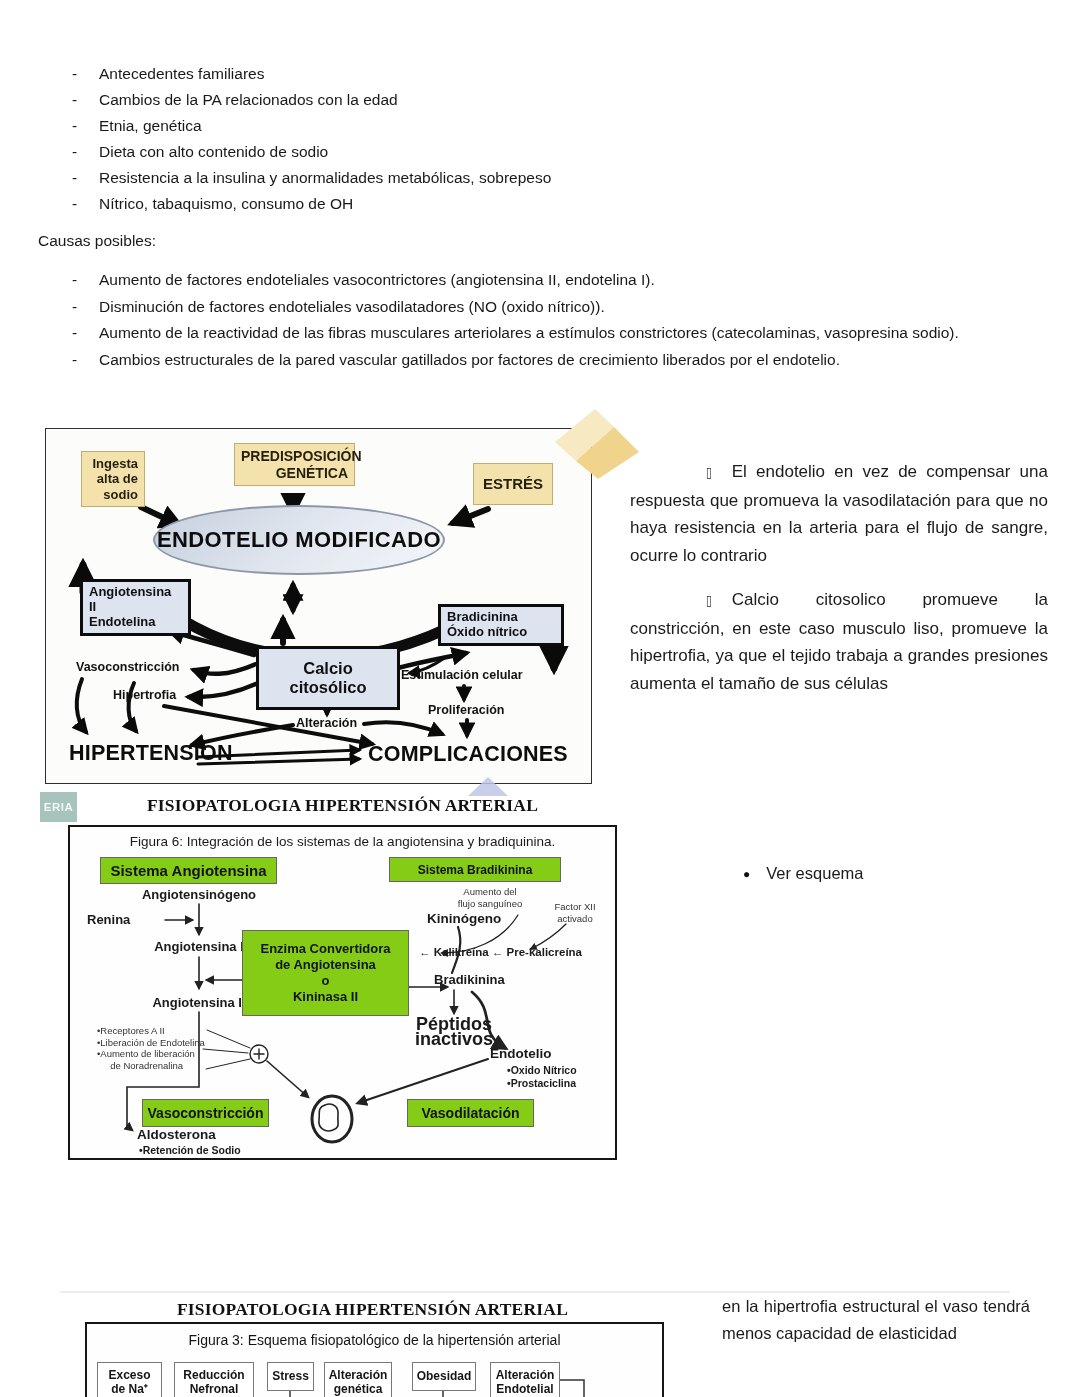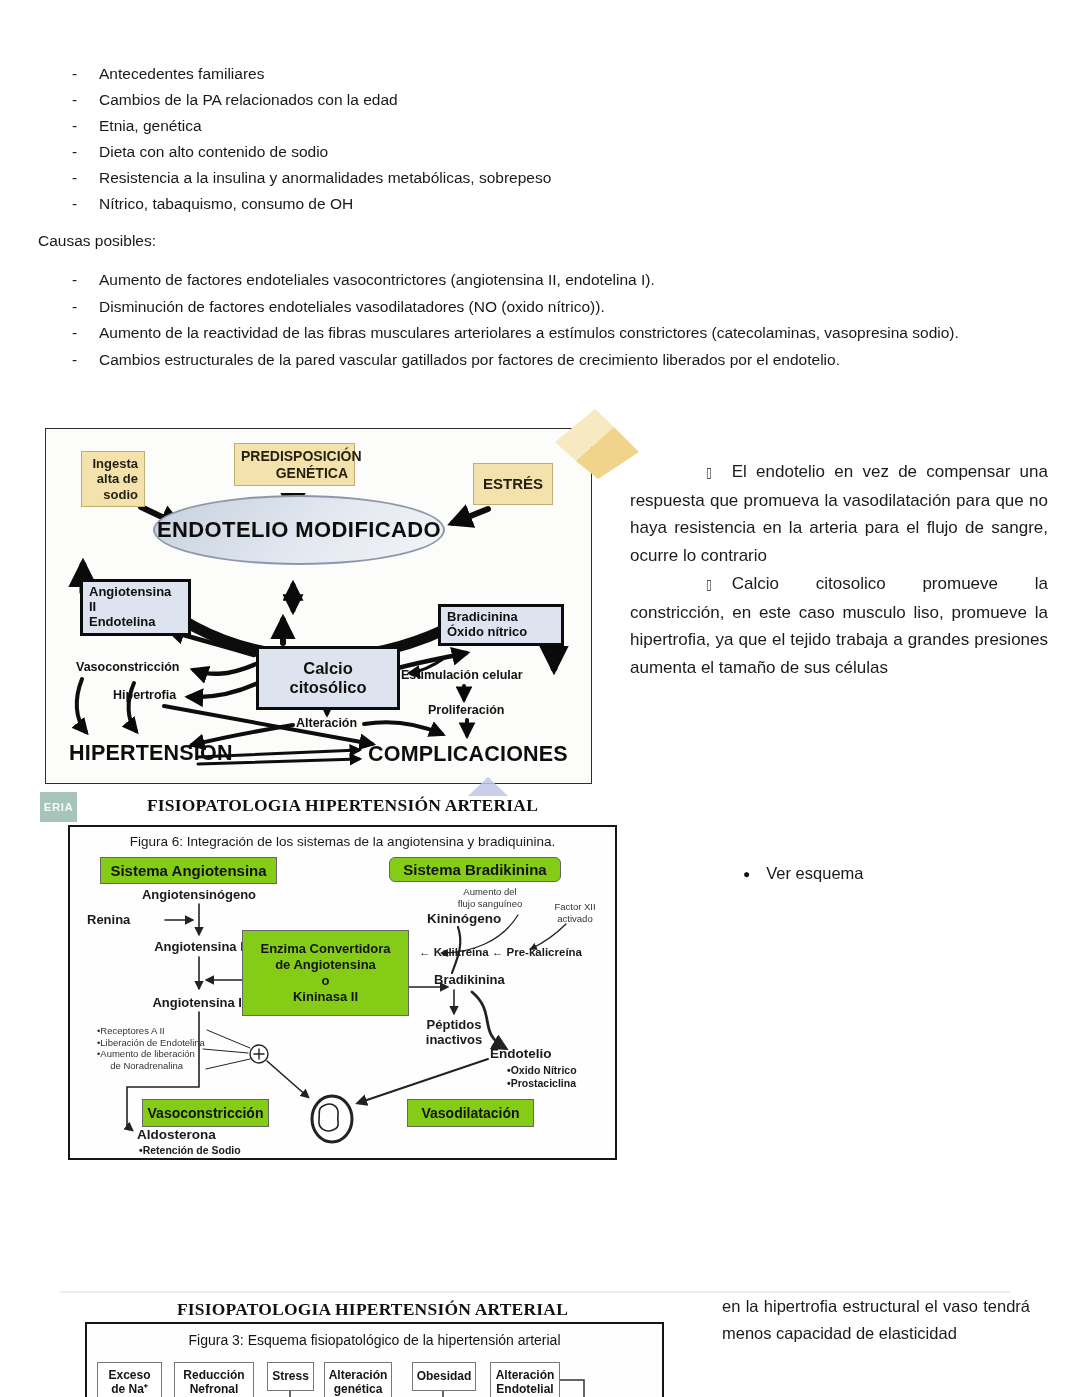--- a/index.html
+++ b/index.html
@@ -12,21 +12,21 @@
   ul.dash{list-style:none;margin:0;padding:0;}
   ul.dash li{position:relative;padding-left:61px;font-size:15.5px;line-height:26px;color:#191919;}
   ul.dash li::before{content:"-";position:absolute;left:34px;top:0;}
   ul.dash.justify li{text-align:justify;line-height:26.5px;}
   .h-causes{font-size:15.5px;color:#191919;}
 
   
   .notes{text-align:justify;color:#1b1b1d;}
   .notes p{margin:0;text-indent:40px;}
   .n1{font-size:17px;line-height:27.5px;}
-  .n1 p + p{margin-top:1px;}
+  .n1 p + p{margin-top:17px;}
   .n2{font-size:16.5px;line-height:26.5px;}
   .n2 p + p{margin-top:2px;}
   .tofu{display:inline-block;font-size:14px;transform:scaleX(.75);margin-right:14px;color:#2a2a2a;}
   .dot{display:inline-block;font-size:12px;margin-right:16px;vertical-align:1px;color:#111;}
 
   
   .d1{border:1.6px solid #2e2e2e;background:#fcfcfb;}
   .d1 .lbl{position:absolute;font-weight:bold;color:#121212;}
   .ybox{background:#f3e2ab;border:1px solid #c0ad6f;color:#251f10;font-weight:bold;
         font-size:13px;line-height:1.18;padding:4px 6px;text-align:right;}
@@ -111,21 +111,21 @@
         <path d="M152,335 L313,330" stroke-width="3" marker-end="url(#m1)"></path>
         <path d="M36,250 C28,270 29,290 40,303" stroke-width="4" marker-end="url(#m1)"></path>
         <path d="M88,254 C80,272 81,291 90,302" stroke-width="4" marker-end="url(#m1)"></path>
       </g>
     </svg>
 
     <div class="abs ybox" style="left:35px;top:22px;width:50px;">Ingesta alta de sodio</div>
     <div class="abs ybox" style="left:188px;top:14px;width:107px;font-size:14px;">PREDISPOSICIÓN GENÉTICA</div>
     <div class="abs ybox" style="left:427px;top:34px;width:70px;font-size:15px;text-align:center;padding:11px 4px;">ESTRÉS</div>
 
-    <div class="abs ellipse" style="left:107px;top:66px;width:288px;height:66px;">ENDOTELIO MODIFICADO</div>
+    <div class="abs ellipse" style="left:107px;top:76px;width:288px;height:66px;">ENDOTELIO MODIFICADO</div>
 
     <div class="abs bbox pre" style="left:34px;top:150px;width:93px;">Angiotensina II
 Endotelina</div>
     <div class="abs bbox pre" style="left:392px;top:175px;width:108px;">Bradicinina
 Óxido nítrico</div>
     <div class="abs bbox" style="left:210px;top:217px;width:122px;font-size:16.5px;padding:10px 8px;text-align:center;">Calcio citosólico</div>
 
     <div class="lbl" style="left:30px;top:231px;font-size:12.5px;">Vasoconstricción</div>
     <div class="lbl" style="left:67px;top:259px;font-size:12.5px;">Hipertrofia</div>
     <div class="lbl" style="left:355px;top:239px;font-size:12.5px;">Estimulación celular</div>
@@ -176,40 +176,40 @@
         <circle cx="189" cy="227" r="9" stroke-width="1.4"></circle>
         <path d="M184,227 L194,227 M189,222 L189,232" stroke-width="1.4"></path>
         <ellipse cx="262" cy="292" rx="20" ry="23" stroke-width="3"></ellipse>
         <path d="M255,278 c8,-3 14,2 13,10 c-1,8 3,12 -5,15 c-8,3 -15,-2 -14,-10 c1,-8 -2,-12 6,-15 z" stroke-width="1.6"></path>
       </g>
     </svg>
 
     <div class="f6lbl figcap" style="left:0;right:0;top:7px;">Figura 6: Integración de los sistemas de la angiotensina y bradiquinina.</div>
 
     <div class="f6box" style="left:30px;top:30px;width:175px;height:25px;font-size:15px;">Sistema Angiotensina</div>
-    <div class="f6box" style="left:319px;top:30px;width:170px;height:23px;font-size:15px;border-radius:6px;">Sistema Bradikinina</div>
+    <div class="f6box" style="left:319px;top:30px;width:170px;height:23px;font-size:12px;">Sistema Bradikinina</div>
 
     <div class="f6lbl" style="left:44px;top:60px;width:170px;text-align:center;font-weight:bold;font-size:13px;">Angiotensinógeno</div>
     <div class="f6lbl" style="left:17px;top:85px;font-weight:bold;font-size:13px;">Renina</div>
     <div class="f6lbl" style="left:44px;top:112px;width:170px;text-align:center;font-weight:bold;font-size:13px;">Angiotensina I</div>
     <div class="f6lbl" style="left:44px;top:168px;width:170px;text-align:center;font-weight:bold;font-size:13px;">Angiotensina II</div>
 
     <div class="f6box pre" style="left:172px;top:103px;width:165px;height:84px;font-size:13px;line-height:16px;text-align:center;">Enzima Convertidora
 de Angiotensina
 o
 Kininasa II</div>
 
     <div class="f6lbl pre small9" style="left:370px;top:59px;width:100px;text-align:center;">Aumento del
 flujo sanguíneo</div>
     <div class="f6lbl" style="left:357px;top:84px;font-weight:bold;font-size:13.5px;">Kininógeno</div>
     <div class="f6lbl pre small9" style="left:465px;top:74px;width:80px;text-align:center;">Factor XII
 activado</div>
     <div class="f6lbl" style="left:349px;top:119px;font-weight:bold;font-size:11.5px;">← Kalikreína  ←  Pre-kalicreína</div>
     <div class="f6lbl" style="left:364px;top:145px;font-weight:bold;font-size:13px;">Bradikinina</div>
-    <div class="f6lbl pre" style="left:344px;top:190px;width:80px;text-align:center;font-weight:bold;font-size:13px;line-height:15px;">Péptidos
+    <div class="f6lbl pre" style="left:344px;top:190px;width:80px;text-align:center;font-weight:bold;font-size:18px;line-height:15px;">Péptidos
 inactivos</div>
 
     <div class="f6lbl" style="left:420px;top:219px;font-weight:bold;font-size:13.5px;">Endotelio</div>
     <div class="f6lbl pre" style="left:437px;top:237px;font-weight:bold;font-size:10.5px;line-height:12.5px;">•Oxido Nítrico
 •Prostaciclina</div>
 
     <div class="f6lbl pre small9" style="left:27px;top:198px;">•Receptores A II
 •Liberación de Endotelina
 •Aumento de liberación
 &nbsp;&nbsp;&nbsp;&nbsp;&nbsp;de Noradrenalina</div>

